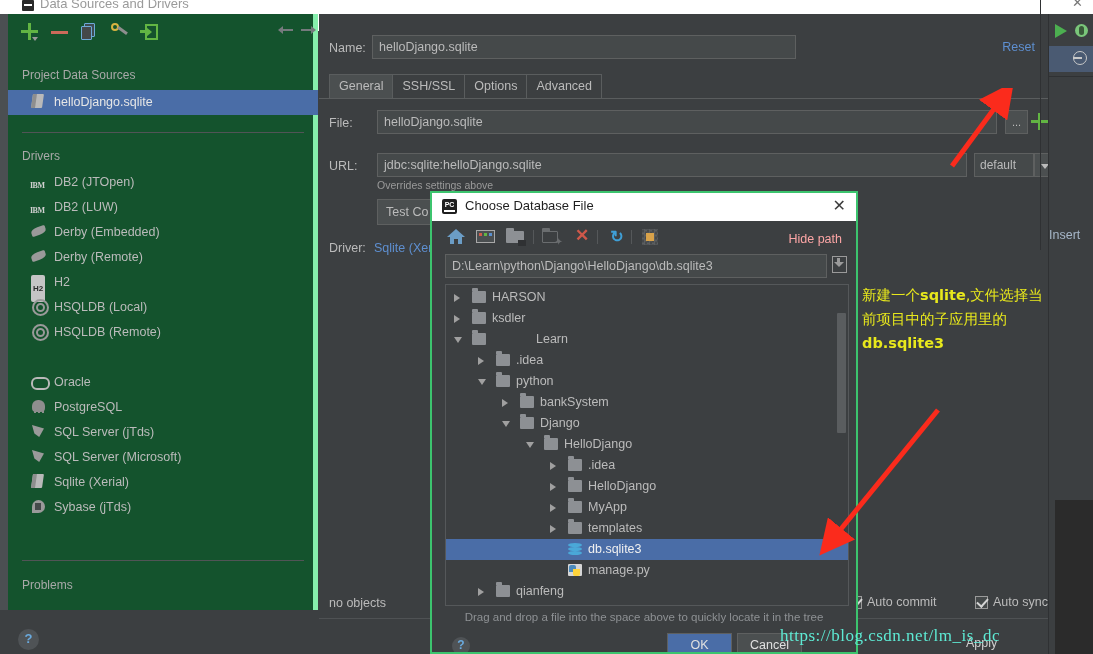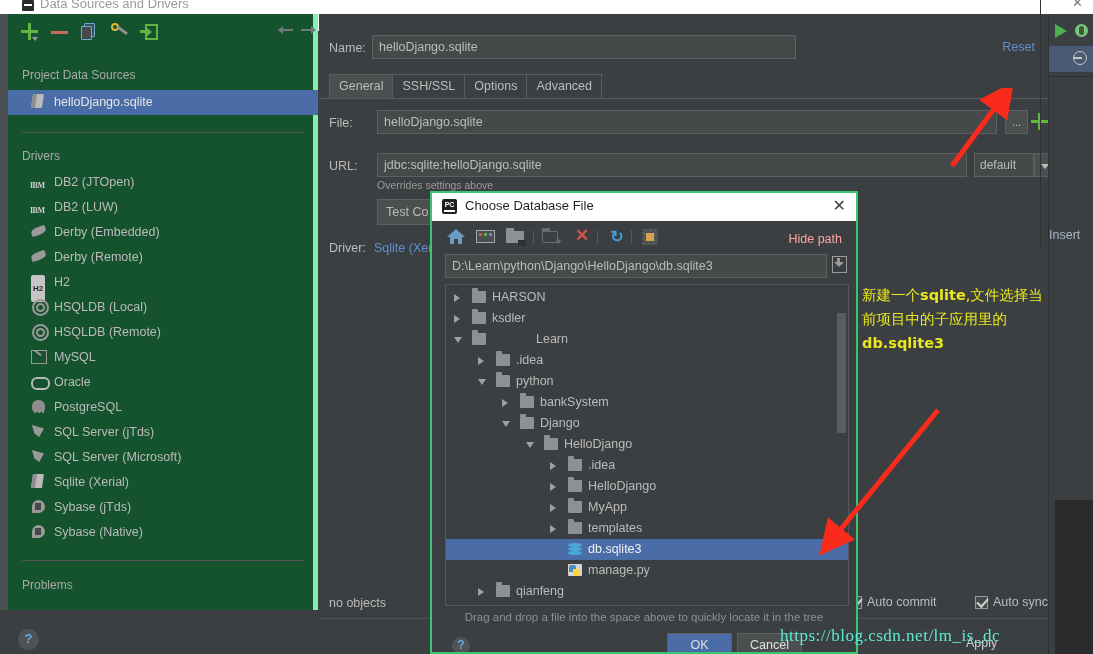--- a/index.html
+++ b/index.html
@@ -404,43 +404,37 @@
   </div>
   <div class="tree-row" style="top:256px;">
     <span class="ic"><span class="ic-h2">H2</span></span><span>H2</span>
   </div>
   <div class="tree-row" style="top:281px;">
     <span class="ic ic-hsql"></span><span>HSQLDB (Local)</span>
   </div>
   <div class="tree-row" style="top:306px;">
     <span class="ic ic-hsql"></span><span>HSQLDB (Remote)</span>
   </div>
-  <div class="tree-row" style="top:331px;">
-    <span class="ic ic-mysql"></span><span>MySQL</span>
-  </div>
   <div class="tree-row" style="top:356px;">
     <span class="ic ic-oracle"></span><span>Oracle</span>
   </div>
   <div class="tree-row" style="top:381px;">
     <span class="ic ic-pg"></span><span>PostgreSQL</span>
   </div>
   <div class="tree-row" style="top:406px;">
     <span class="ic ic-mssql"></span><span>SQL Server (jTds)</span>
   </div>
   <div class="tree-row" style="top:431px;">
     <span class="ic ic-mssql"></span><span>SQL Server (Microsoft)</span>
   </div>
   <div class="tree-row" style="top:456px;">
     <span class="ic ic-sqlite"></span><span>Sqlite (Xerial)</span>
   </div>
   <div class="tree-row" style="top:481px;">
     <span class="ic ic-sybase"></span><span>Sybase (jTds)</span>
-  </div>
-  <div class="tree-row" style="top:506px;">
-    <span class="ic ic-sybase"></span><span>Sybase (Native)</span>
   </div>
 
   <div id="divider-2"></div>
   <div class="section-head" id="sec-problems">Problems</div>
 </div>
 
 <div id="main">
 
   <div class="row-label" id="lbl-name">Name:</div>
   <div class="txtfield" id="fld-name">helloDjango.sqlite</div>

